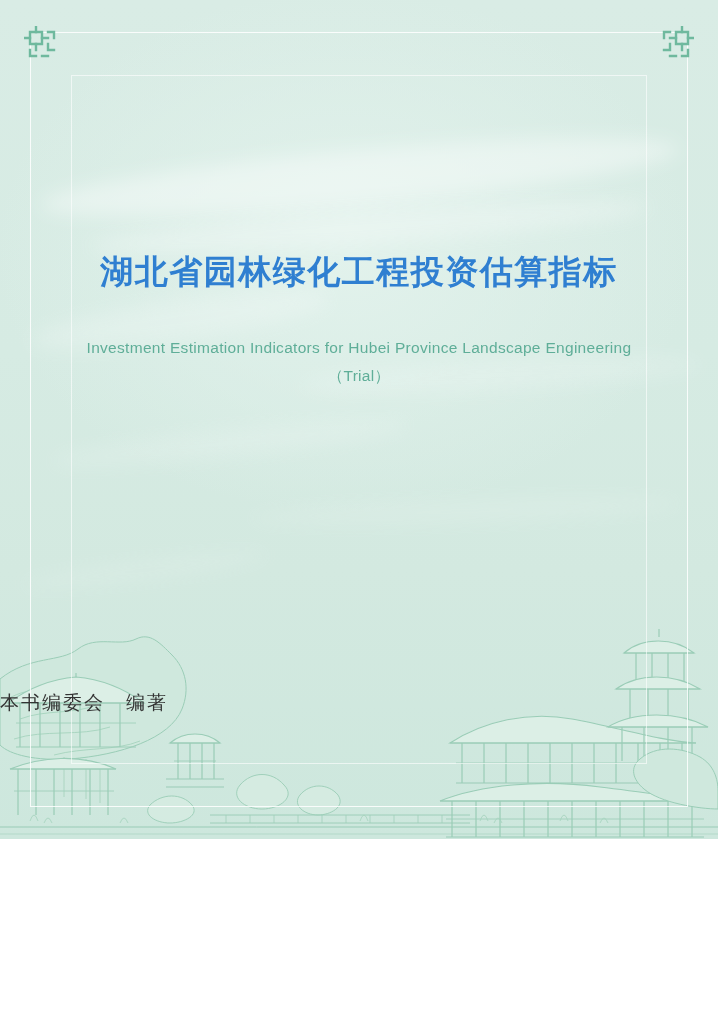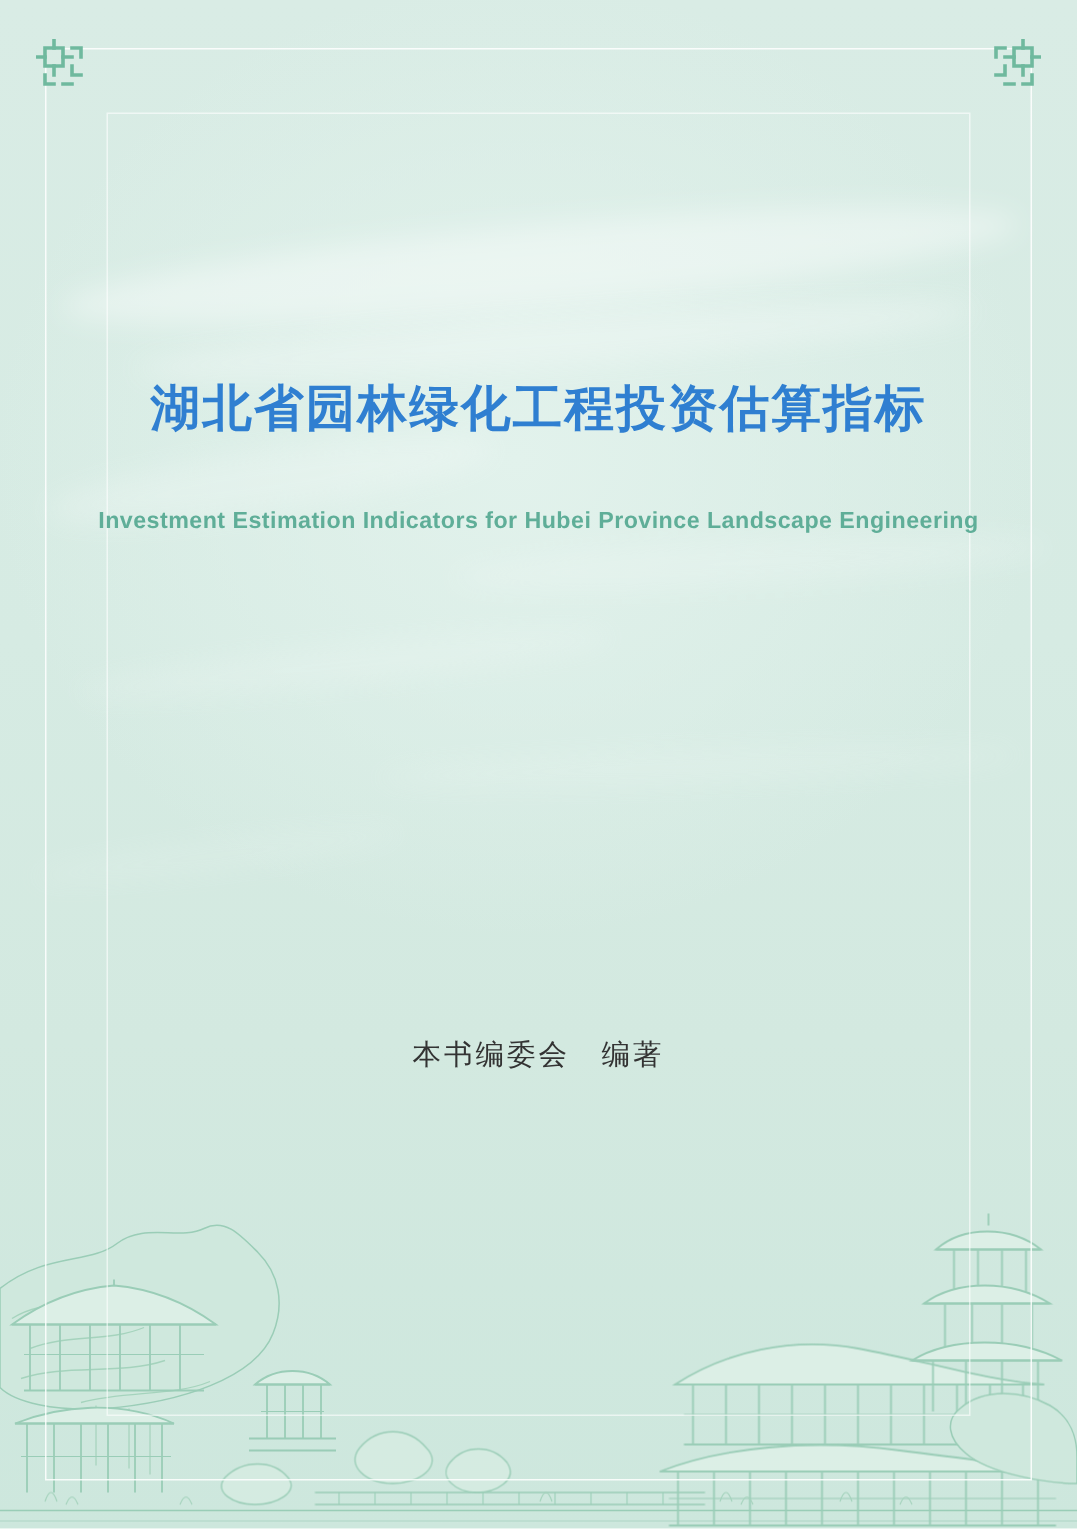--- a/index.html
+++ b/index.html
@@ -6,21 +6,21 @@
     margin: 0;
     padding: 0;
     background: #ffffff;
   }
   body {
     font-family: "Liberation Sans", sans-serif;
   }
   .page {
     position: relative;
     width: 718px;
-    height: 1019px;
+    height: 839px;
     overflow: hidden;
     background: #d7ece4;
   }
   
   .bg-base {
     position: absolute;
     inset: 0;
     background:
       radial-gradient(ellipse 70% 45% at 48% 30%, #e2f2ec 0%, rgba(226,242,236,0) 70%),
       linear-gradient(180deg, #d9ece5 0%, #d6ebe3 42%, #d3e9e0 68%, #cde7dd 100%);
@@ -90,31 +90,30 @@
     color: #2f7fd1;
     letter-spacing: 1px;
   }
   .title-en {
     margin-top: 42px;
     font-size: 15.5px;
     color: #5fae98;
     letter-spacing: .3px;
     line-height: 1.85;
     padding: 0 28px;
-    font-weight: bold;
+    font-weight: normal;
   }
   .title-en .en-line2 { display: block; }
 
   
   .author {
     position: absolute;
     left: 0;
     right: 0;
     top: 690px;
-    text-align: center;
     font-size: 19px;
     color: #333333;
     letter-spacing: 2px;
   }
 
   
   .skyline {
     position: absolute;
     left: 0;
     right: 0;
@@ -242,18 +241,19 @@
         <path d="M24 6 H30 V12 M30 24 H24 V18"></path>
         <path d="M6 24 V30 H12 M18 30 H24"></path>
       </g>
     </svg>
   </div>
 
   <div class="title-wrap">
     <div class="title-cn">湖北省园林绿化工程投资估算指标</div>
     <div class="title-en">
       <span>Investment Estimation Indicators for Hubei Province Landscape Engineering</span>
+      <span class="en-line2">（Trial）</span>
     </div>
   </div>
 
   <div class="author">本书编委会　编著</div>
 
 </div>
 
 </body></html>

